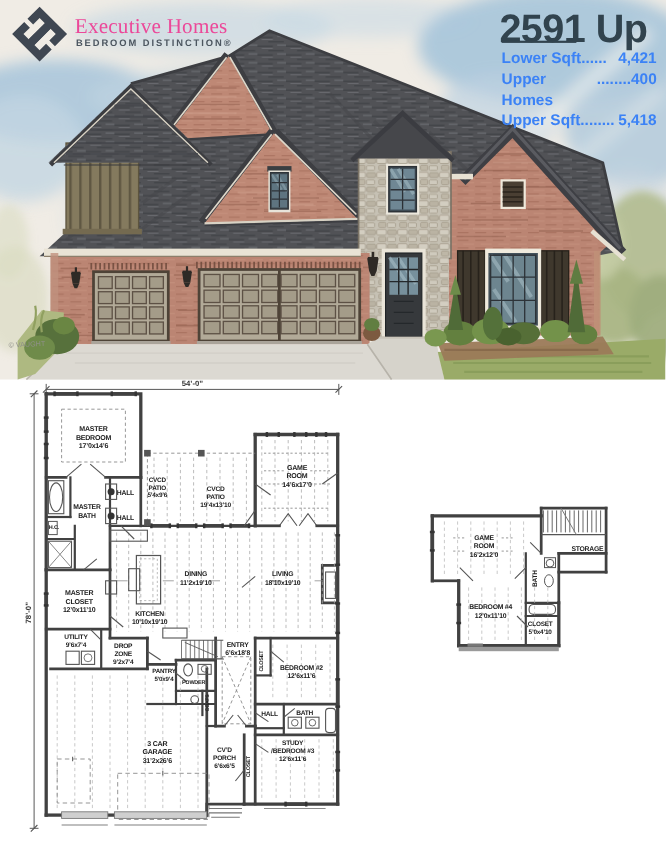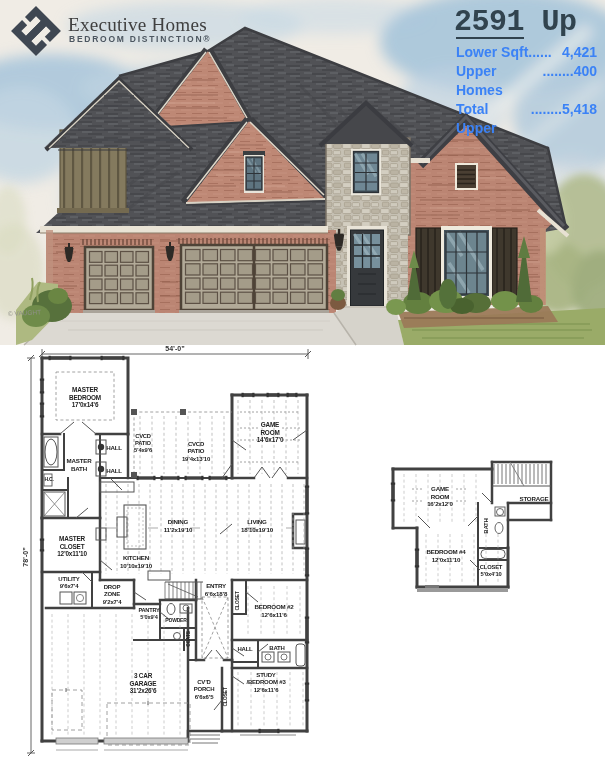--- a/index.html
+++ b/index.html
@@ -1,19 +1,19 @@
 <!DOCTYPE html>
 <html><head><meta charset="utf-8">
 <style>
 html,body{margin:0;padding:0;background:#ffffff;}
 #page{position:relative;width:605px;height:768px;overflow:hidden;background:#fff;}
 #hdr{position:absolute;left:0;top:0;width:605px;height:120px;}
-.logoTxt{position:absolute;left:68px;top:14px;color:#404040;font-family:"Liberation Serif",serif;font-size:19.2px;letter-spacing:0.2px;}
+.logoTxt{position:absolute;left:68px;top:14px;color:#ec4899;font-family:"Liberation Serif",serif;font-size:19.2px;letter-spacing:0.2px;}
 .logoSub{position:absolute;left:69px;top:34px;color:#4c5660;font-family:"Liberation Sans",sans-serif;font-size:8.5px;letter-spacing:1.75px;font-weight:bold;}
-.title{position:absolute;left:454px;top:5px;color:#31434e;font-family:Liberation Mono, monospace;font-size:30px;font-weight:bold;letter-spacing:-0.5px;}
+.title{position:absolute;left:454px;top:5px;color:#31434e;font-family:Liberation Sans, sans-serif;font-size:36px;font-weight:bold;letter-spacing:-0.5px;}
 .rule{position:absolute;left:456px;top:37px;width:68px;height:2.4px;background:#31434e;}
 .stats{position:absolute;left:456px;top:42.5px;width:141px;color:#3b82f6;font-family:"Liberation Sans",sans-serif;font-size:14px;font-weight:bold;line-height:19px;}
 .stats .r{display:flex;}
 .stats .v{margin-left:auto;}
 </style></head>
 <body>
 <div id="page">
 <svg width="605" height="768" viewBox="0 0 605 768">
 
 <defs>
@@ -640,18 +640,18 @@
           <span>Lower Sqft</span>
           <span>......</span>
           <span class="v">4,421</span>
         </div>
 <div class="r">
           <span>Upper Homes</span>
           <span>........</span>
           <span class="v">400</span>
         </div>
 <div class="r">
-          <span>Total Upper</span>
+          <span>Upper Sqft</span>
           <span>........</span>
           <span class="v">5,418</span>
         </div>
 </div>
 </div>
 </div>
 </body></html>

